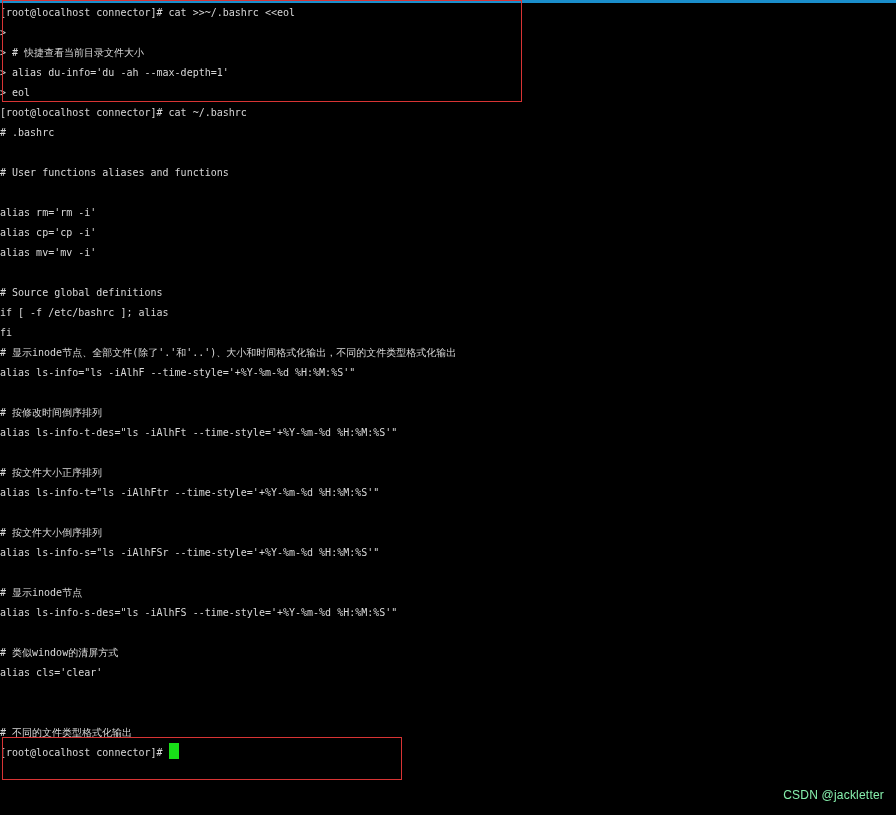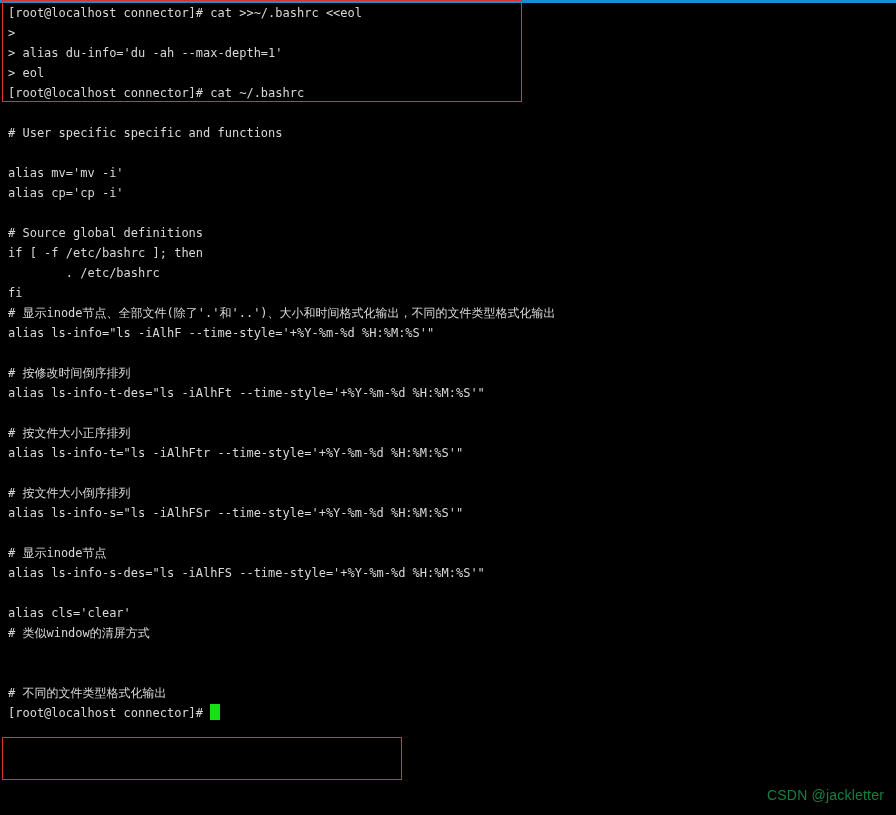--- a/index.html
+++ b/index.html
@@ -44,23 +44,23 @@
     left: 0;
     width: 896px;
     padding: 0;
   }
 
   .line {
     display: block;
     height: 20px;
     line-height: 20px;
     white-space: pre;
-    padding-left: 8px;
+    padding-left: 0;
     letter-spacing: 0px;
-    font-size: 12px;
+    font-size: 10px;
   }
   .line.blank {
     height: 20px;
   }
   #box-top {
     position: absolute;
     top: 0px;
     left: 2px;
     width: 520px;
     height: 102px;
@@ -84,68 +84,70 @@
     width: 10px;
     height: 16px;
     background: #18e018;
     vertical-align: -3px;
   }
 
   #watermark {
     position: absolute;
     right: 12px;
     top: 786px;
-    color: #15803d;
+    color: #86efac;
     font-family: "Liberation Sans", sans-serif;
-    font-size: 14px;
+    font-size: 12px;
     line-height: 18px;
     letter-spacing: 0.2px;
     white-space: pre;
   }
 </style>
 </head>
 <body>
 
 <div id="terminal">
 
   <div id="top-accent"></div>
 
   <div id="screen">
     <span class="line">[root@localhost connector]# cat &gt;&gt;~/.bashrc &lt;&lt;eol</span>
     <span class="line">&gt;</span>
+    <span class="line">&gt; # 快捷查看当前目录文件大小</span>
     <span class="line">&gt; alias du-info='du -ah --max-depth=1'</span>
     <span class="line">&gt; eol</span>
     <span class="line">[root@localhost connector]# cat ~/.bashrc</span>
+    <span class="line"># .bashrc</span>
     <span class="line blank"></span>
-    <span class="line"># User specific specific and functions</span>
+    <span class="line"># User functions aliases and functions</span>
     <span class="line blank"></span>
+    <span class="line">alias rm='rm -i'</span>
+    <span class="line">alias cp='cp -i'</span>
     <span class="line">alias mv='mv -i'</span>
-    <span class="line">alias cp='cp -i'</span>
     <span class="line blank"></span>
     <span class="line"># Source global definitions</span>
-    <span class="line">if [ -f /etc/bashrc ]; then</span>
-    <span class="line">        . /etc/bashrc</span>
+    <span class="line">if [ -f /etc/bashrc ]; alias</span>
     <span class="line">fi</span>
     <span class="line"># 显示inode节点、全部文件(除了'.'和'..')、大小和时间格式化输出，不同的文件类型格式化输出</span>
     <span class="line">alias ls-info="ls -iAlhF --time-style='+%Y-%m-%d %H:%M:%S'"</span>
     <span class="line blank"></span>
     <span class="line"># 按修改时间倒序排列</span>
     <span class="line">alias ls-info-t-des="ls -iAlhFt --time-style='+%Y-%m-%d %H:%M:%S'"</span>
     <span class="line blank"></span>
     <span class="line"># 按文件大小正序排列</span>
     <span class="line">alias ls-info-t="ls -iAlhFtr --time-style='+%Y-%m-%d %H:%M:%S'"</span>
     <span class="line blank"></span>
     <span class="line"># 按文件大小倒序排列</span>
     <span class="line">alias ls-info-s="ls -iAlhFSr --time-style='+%Y-%m-%d %H:%M:%S'"</span>
     <span class="line blank"></span>
     <span class="line"># 显示inode节点</span>
     <span class="line">alias ls-info-s-des="ls -iAlhFS --time-style='+%Y-%m-%d %H:%M:%S'"</span>
     <span class="line blank"></span>
+    <span class="line"># 类似window的清屏方式</span>
     <span class="line">alias cls='clear'</span>
-    <span class="line"># 类似window的清屏方式</span>
     <span class="line blank"></span>
     <span class="line blank"></span>
     <span class="line"># 不同的文件类型格式化输出</span>
     <span class="line"><span>[root@localhost connector]# </span><span class="cursor"></span></span>
   </div>
 
   <div id="box-top"></div>
   <div id="box-bottom"></div>
 
   <div id="watermark">CSDN @jackletter</div>

